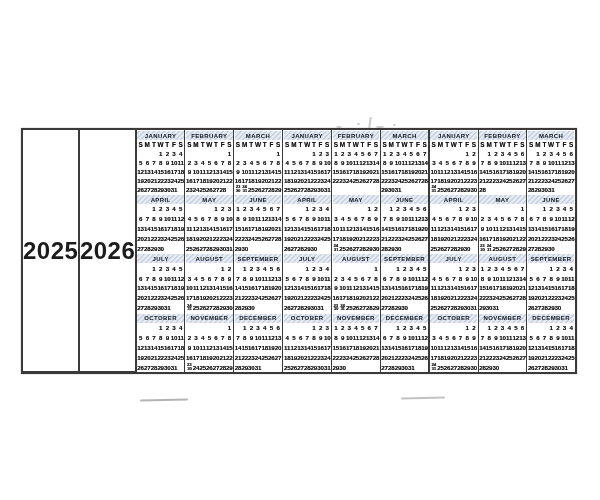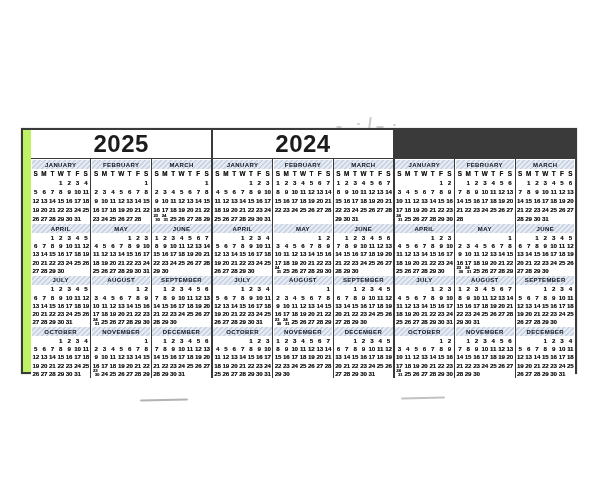--- a/index.html
+++ b/index.html
@@ -1,20 +1,20 @@
 <!DOCTYPE html>
 <html><head>
 <meta charset="utf-8">
 <style>
   html,body{margin:0;padding:0;}
   body{width:600px;height:500px;position:relative;background:#ffffff;overflow:hidden;
        font-family:"Liberation Sans",sans-serif;}
   .cal{position:absolute;left:21px;top:128px;width:556px;height:246px;box-sizing:border-box;
-       border:2px solid #3a3a3a;background:#bef264;display:flex;flex-direction:column;
-       box-shadow:0 0 1px rgba(70,70,70,.6);padding-left:8px;}
+       border:2px solid #3a3a3a;background:#fef9c3;display:flex;flex-direction:row;
+       box-shadow:0 0 1px rgba(70,70,70,.6);}
   .year-row{flex:0 0 26px;display:grid;grid-template-columns:1fr 1fr 1fr;column-gap:1.5px;
        background:#3a3a3a;border-bottom:1.5px solid #3a3a3a;}
   .year-cell{background:#fff;display:flex;align-items:center;justify-content:center;
        font-size:24px;font-weight:700;color:#1c1c1c;letter-spacing:.5px;}
   .cal-body{flex:1;display:grid;grid-template-columns:1fr 1fr 1fr;column-gap:1.5px;background:#3a3a3a;}
   .year-col{display:grid;grid-template-columns:repeat(3,1fr);grid-template-rows:64px 1fr 1fr 1fr;
        column-gap:1px;background:#3a3a3a;}
   .month{background:#fff;display:flex;flex-direction:column;overflow:hidden;padding:0 .5px;}
   .mband{flex:0 0 9px;margin-top:1px;
        background:repeating-linear-gradient(-45deg,#e6ebf3 0 2px,#c8d2e2 2px 3.5px);
@@ -40,21 +40,21 @@
   .tick{position:absolute;left:369px;top:117px;width:1.5px;height:11px;background:#8a8a8a;
         opacity:.45;transform:rotate(8deg);z-index:3;}
 </style>
 </head>
 <body>
 
 <div class="page">
   <div class="cal" id="cal">
     <div class="year-row" id="year-row">
         <div class="year-cell">2025</div>
-        <div class="year-cell">2024</div>
+        <div class="year-cell">2026</div>
       </div>
     <div class="cal-body" id="cal-body">
         <div class="year-col">
           <div class="month">
             <div class="mband">JANUARY</div>
             <div class="wdays">
               <span class="wd">S</span>
               <span class="wd">M</span>
               <span class="wd">T</span>
               <span class="wd">W</span>

